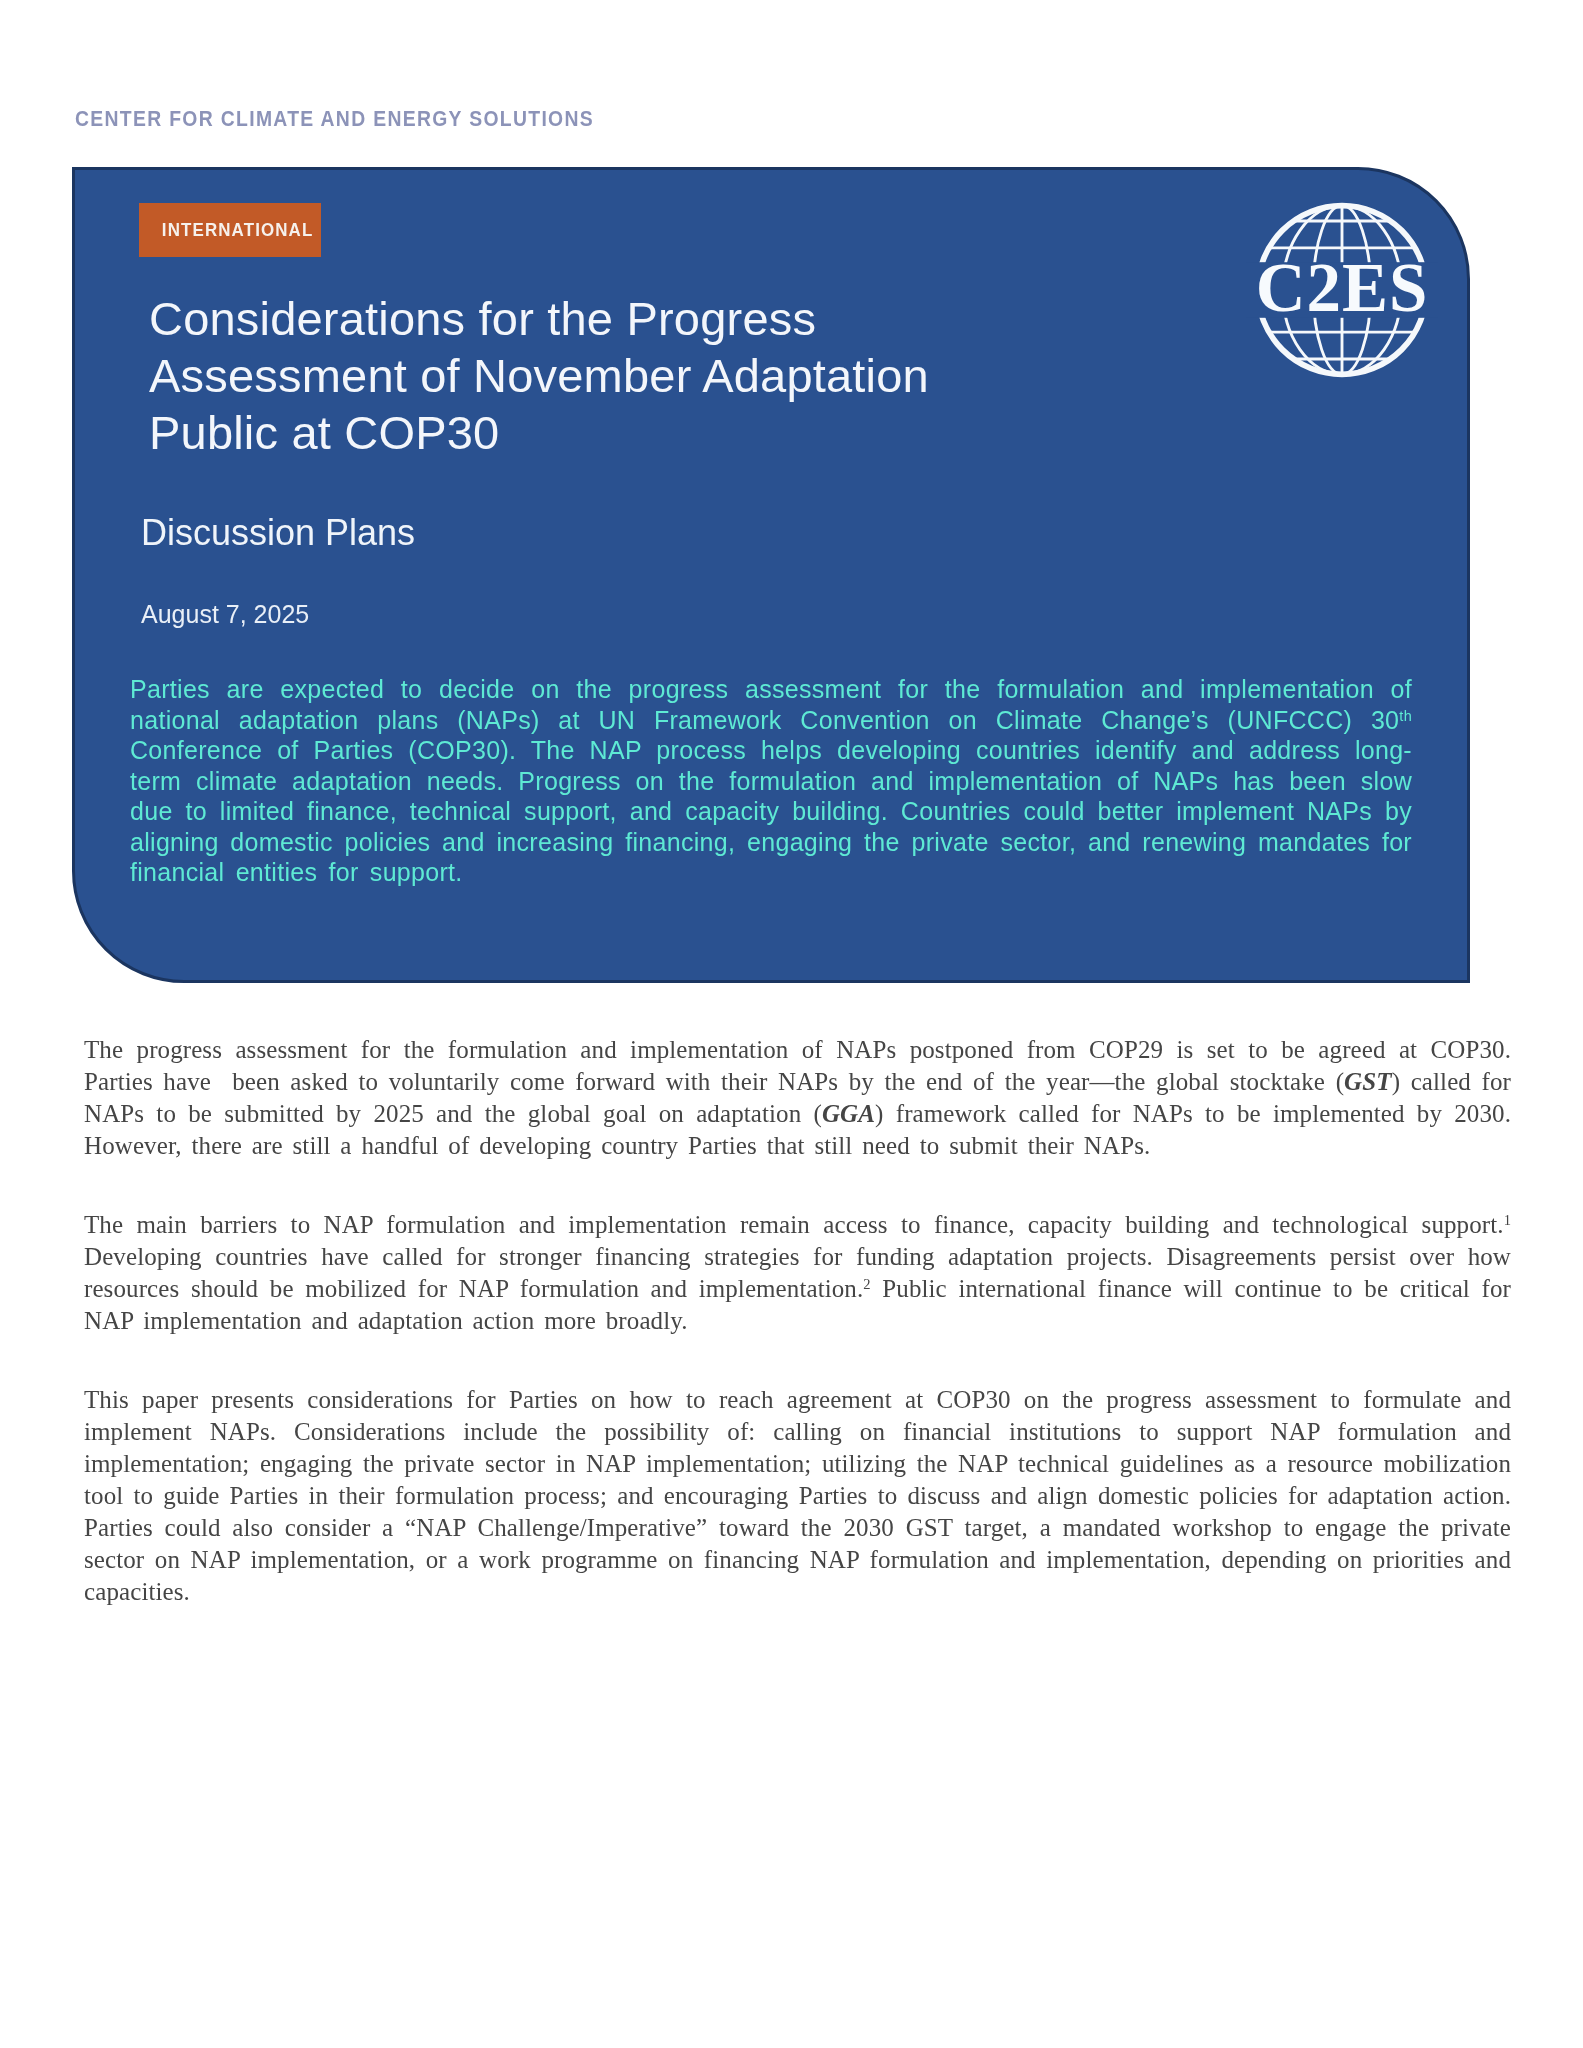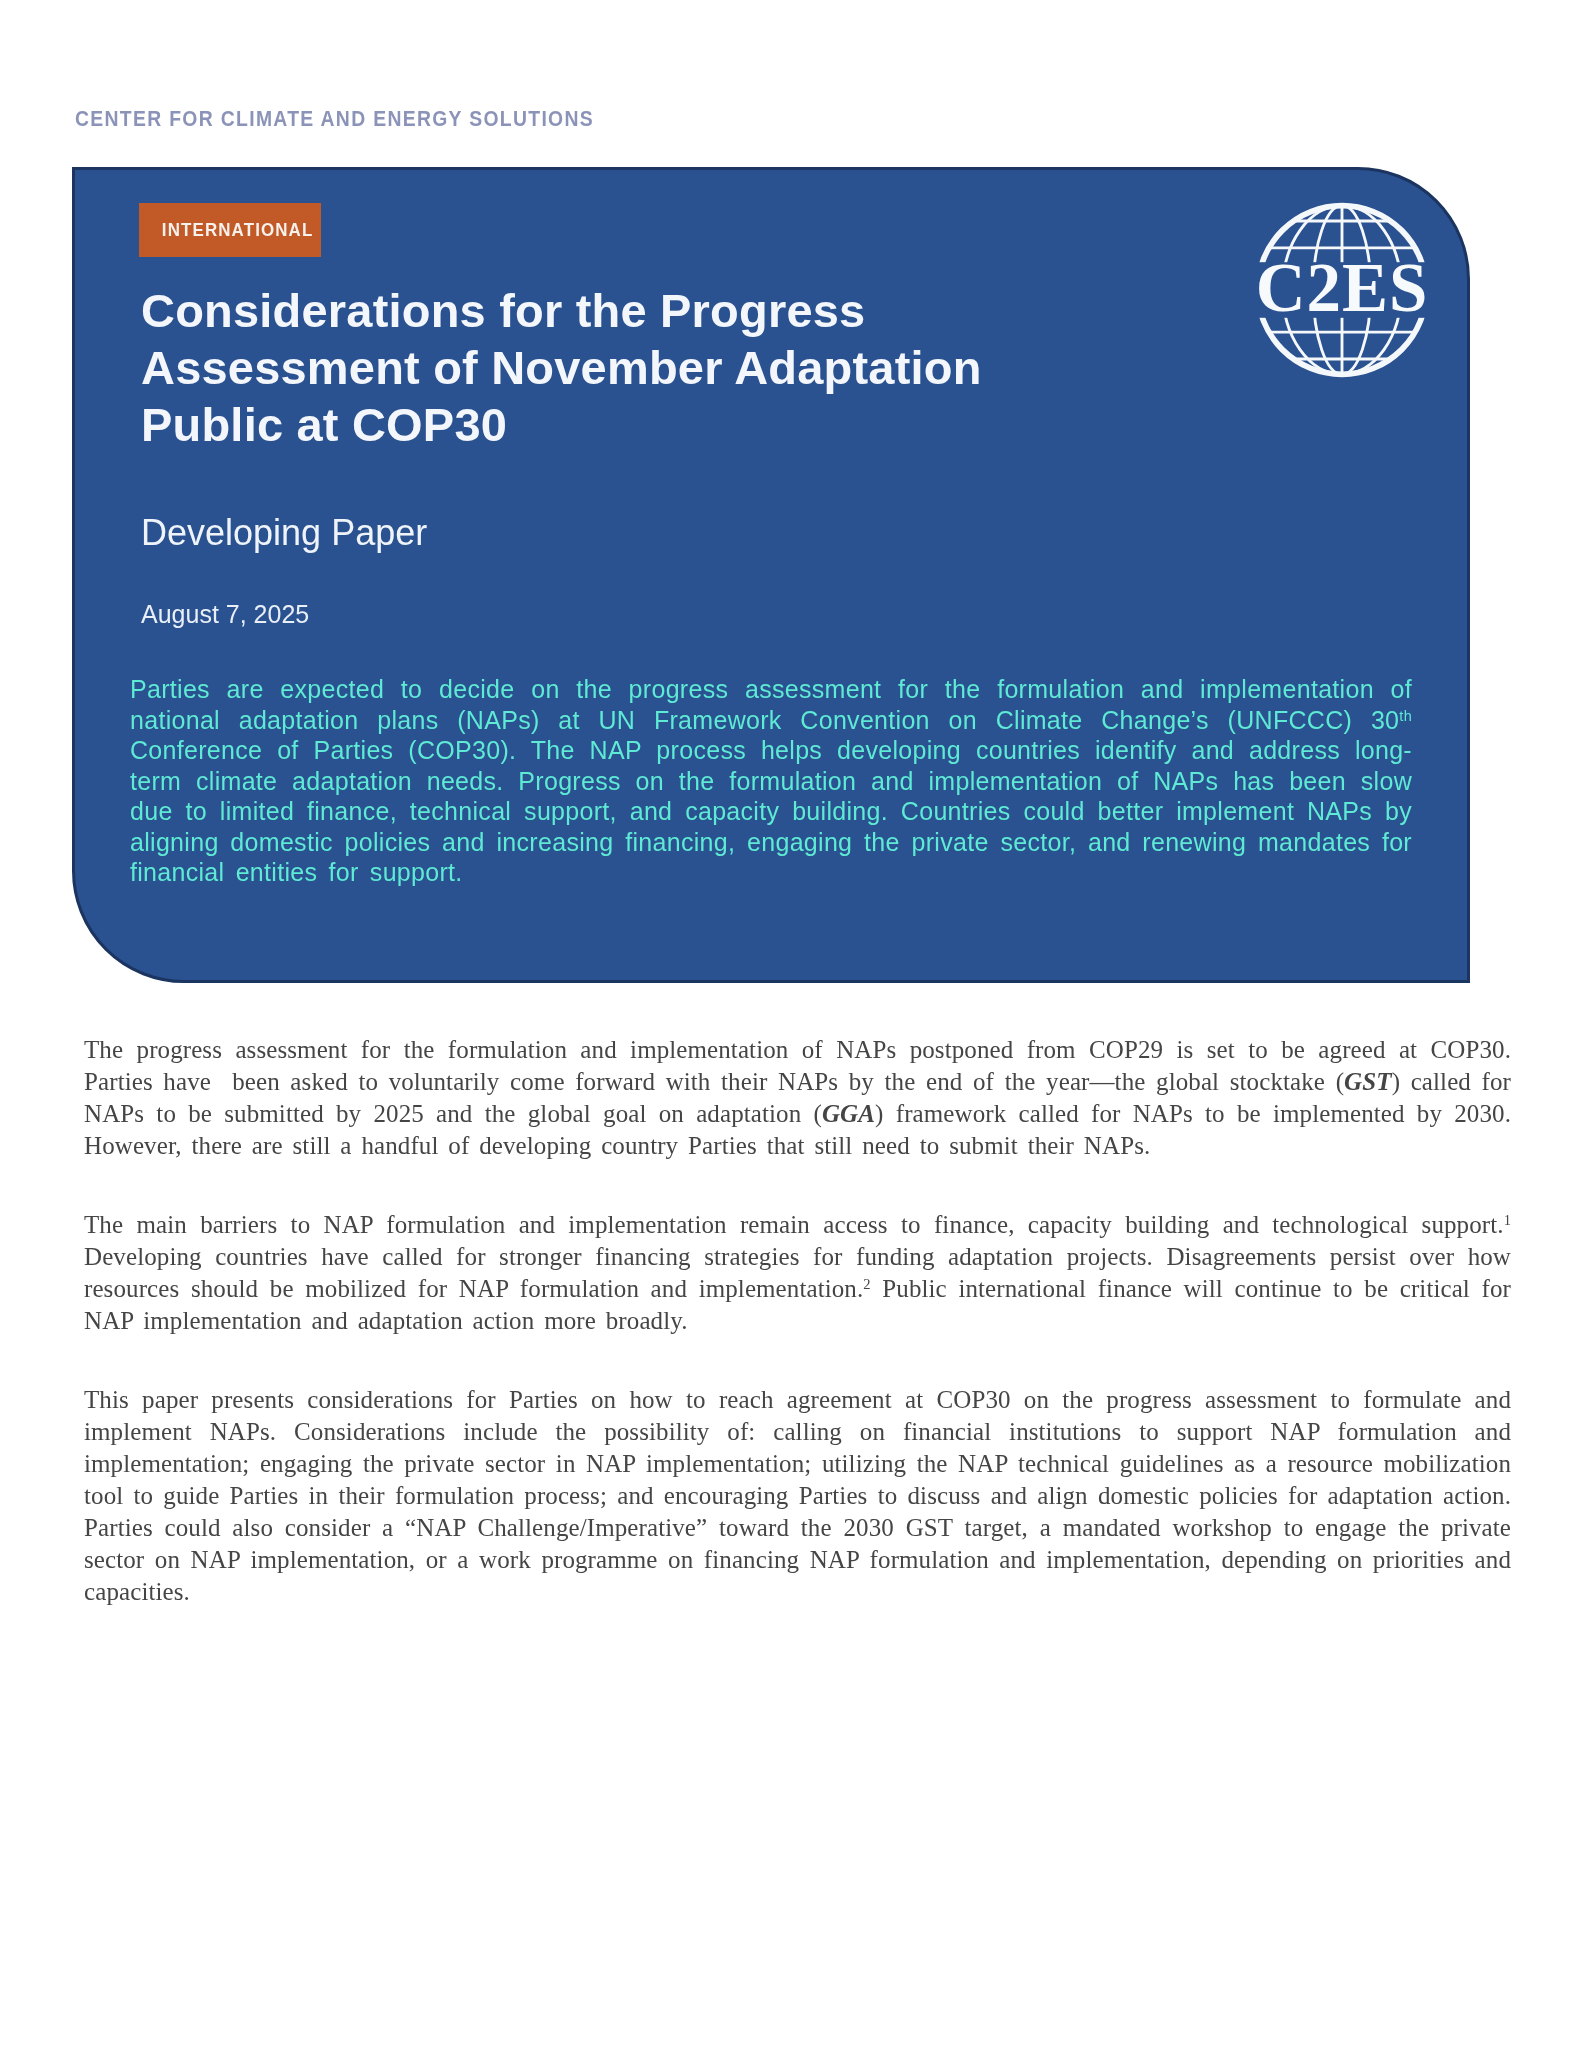--- a/index.html
+++ b/index.html
@@ -29,22 +29,22 @@
   .badge{
     position:absolute;left:64px;top:33px;width:166px;height:54px;
     background:var(--badge_bg,#C25A27);
     display:flex;align-items:center;justify-content:center;padding-left:16px;
   }
   .badge span{
     color:#F6F1EC;font-size:18px;font-weight:700;letter-spacing:1.2px;
     transform:scaleX(0.94);white-space:nowrap;
   }
   .title{
-    position:absolute;left:66px;top:112px;margin:0;
-    font-size:47px;line-height:57px;font-weight:700;letter-spacing:0.2px;
+    position:absolute;left:66px;top:112px;margin:8px;
+    font-size:47px;line-height:57px;font-weight:400;letter-spacing:0.2px;
     color:#F3F6FB;
   }
   .title .tl{display:block;}
   .subtitle{
     position:absolute;left:66px;top:342px;
     font-size:36px;font-weight:400;color:#EFF4FA;
   }
   .date{
     position:absolute;left:66px;top:430px;
     font-size:25px;color:#E9EFF7;
@@ -83,21 +83,21 @@
     <div class="badge">
       <span>INTERNATIONAL</span>
     </div>
 
     <h1 class="title">
       <span class="tl">Considerations for the Progress</span>
       <span class="tl">Assessment of November Adaptation</span>
       <span class="tl">Public at COP30</span>
     </h1>
 
-    <div class="subtitle">Developing Paper</div>
+    <div class="subtitle">Discussion Plans</div>
 
     <div class="date">August 7, 2025</div>
 
     <p class="abstract"><span>Parties are expected to decide on the progress assessment for the formulation and implementation of national adaptation plans (NAPs) at UN Framework Convention on Climate Change’s (UNFCCC) 30</span><sup>th</sup><span> Conference of Parties (COP30). The NAP process helps developing countries identify and address long-term climate adaptation needs. Progress on the formulation and implementation of NAPs has been slow due to limited finance, technical support, and capacity building. Countries could better implement NAPs by aligning domestic policies and increasing financing, engaging the private sector, and renewing mandates for financial entities for support.</span></p>
 
     <svg class="logo" viewBox="0 0 200 192" xmlns="http://www.w3.org/2000/svg" aria-hidden="true">
       <defs>
         <clipPath id="globeclip">
             <circle cx="100" cy="96" r="88"></circle>
           </clipPath>

